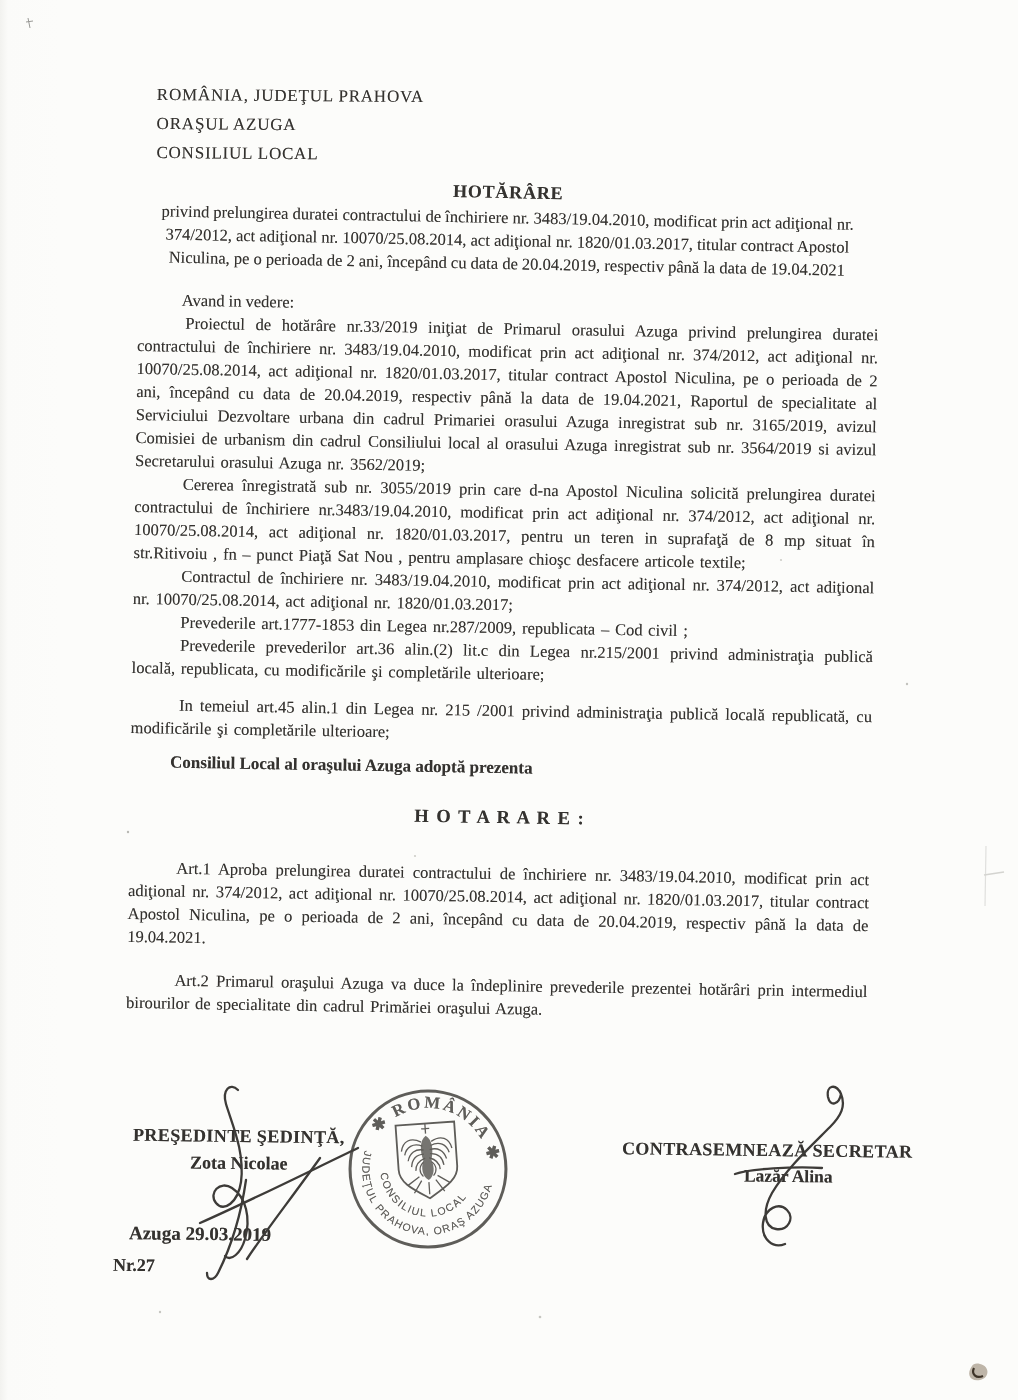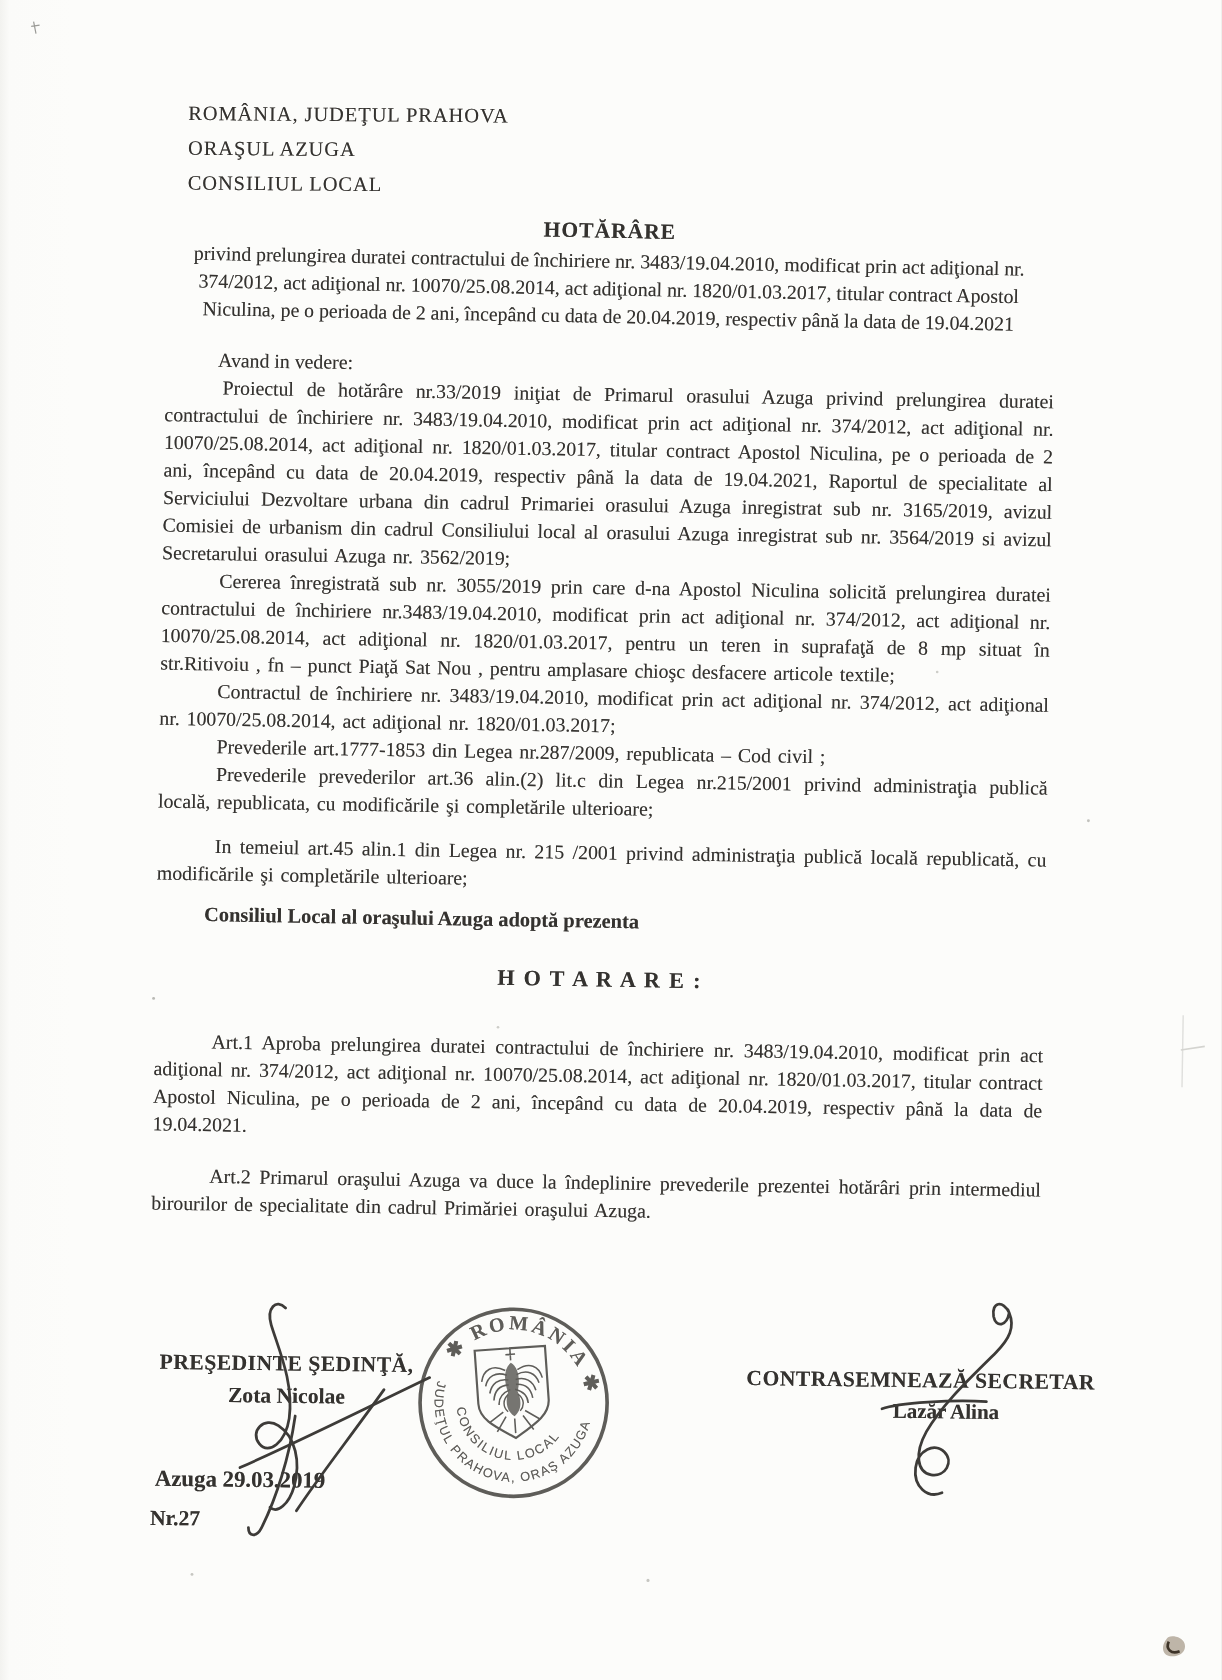--- a/index.html
+++ b/index.html
@@ -29,21 +29,21 @@
   .decision{margin-top:27px;text-align:center;font-weight:bold;font-size:18.5px;letter-spacing:1.5px;}
   .article1{margin-top:33px;}
   .article2{margin-top:20px;}
   .b{font-weight:normal;}
   .sig{position:absolute;font-weight:bold;white-space:nowrap;transform:rotate(.7deg);}
   .sig-president-title{left:133px;top:1126px;font-size:18px;letter-spacing:.4px;}
   .sig-president-name{left:190px;top:1153px;font-size:18px;}
   .sig-secretary-title{left:622px;top:1140px;font-size:18px;letter-spacing:.4px;}
   .sig-secretary-name{left:744px;top:1166px;font-size:17.5px;}
   .sig-date{left:129px;top:1223px;font-size:19px;}
-  .sig-number{left:125px;top:1255px;font-size:18px;}
+  .sig-number{left:113px;top:1255px;font-size:18px;}
   .stamp-wrap{position:absolute;left:346px;top:1087px;width:164px;height:164px;}
   .overlay{position:absolute;left:0;top:0;z-index:6;pointer-events:none;}
 </style>
 </head>
 <body>
 
 <div class="paper">
 
   <div class="content">
     <div class="letterhead tilt-a">

